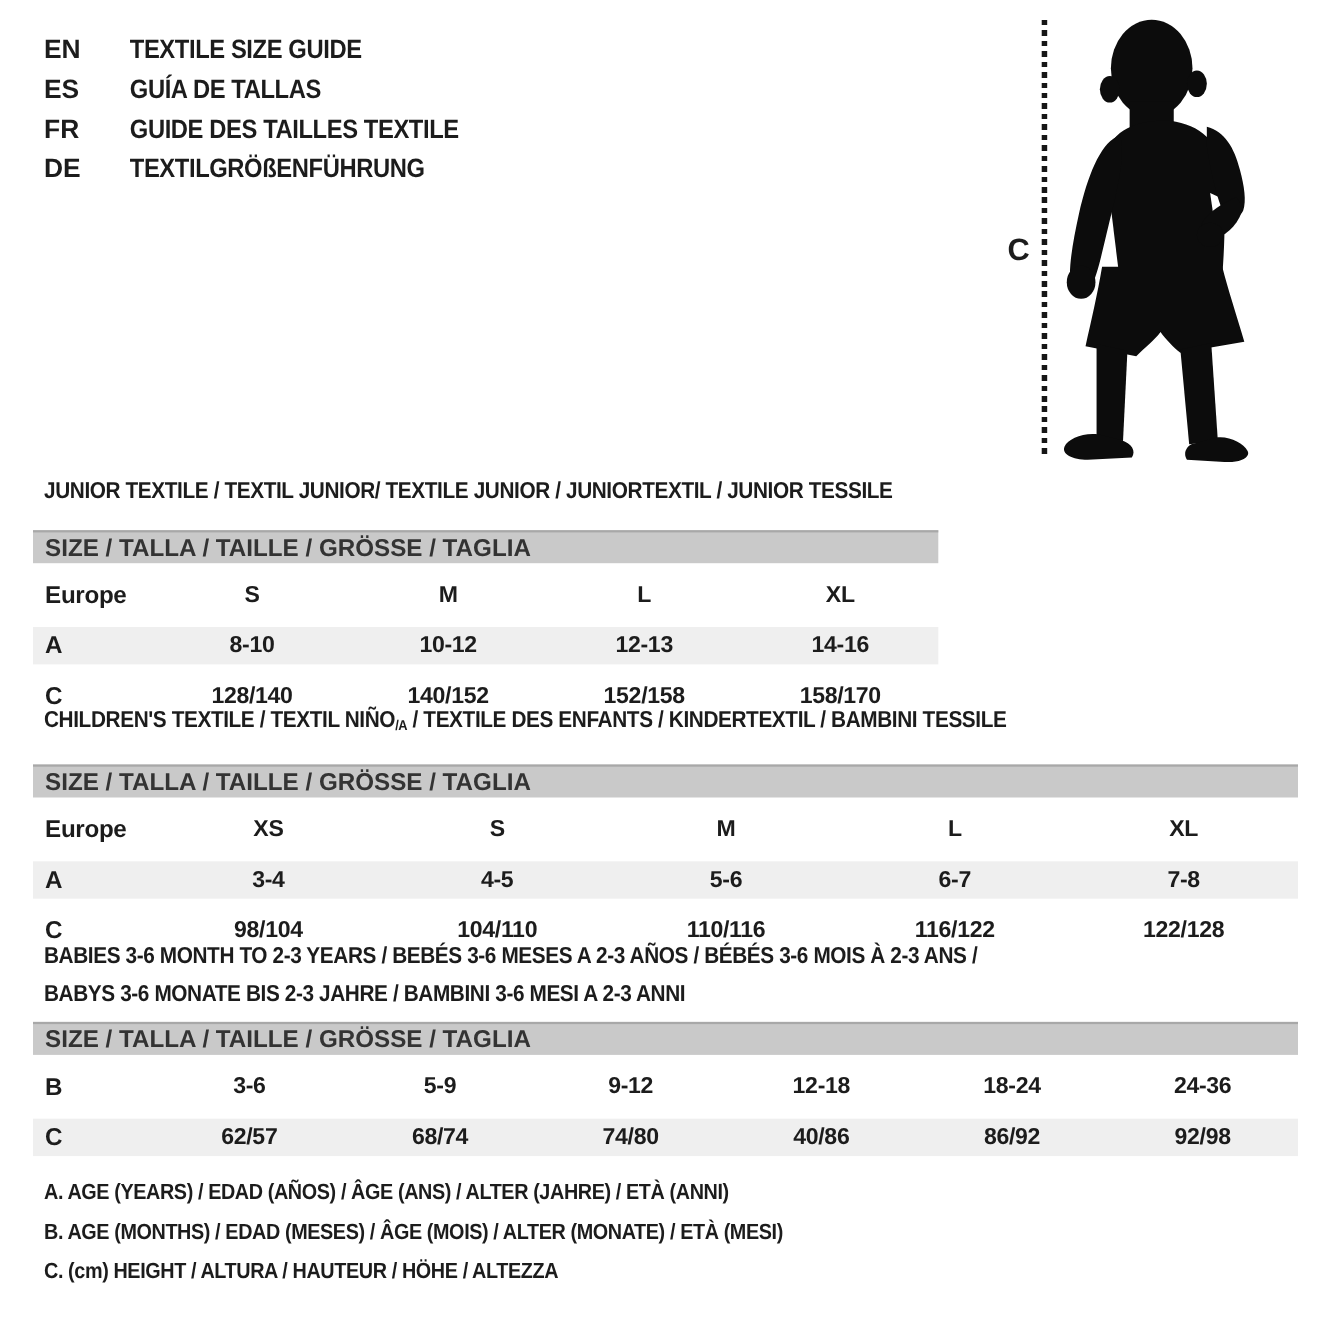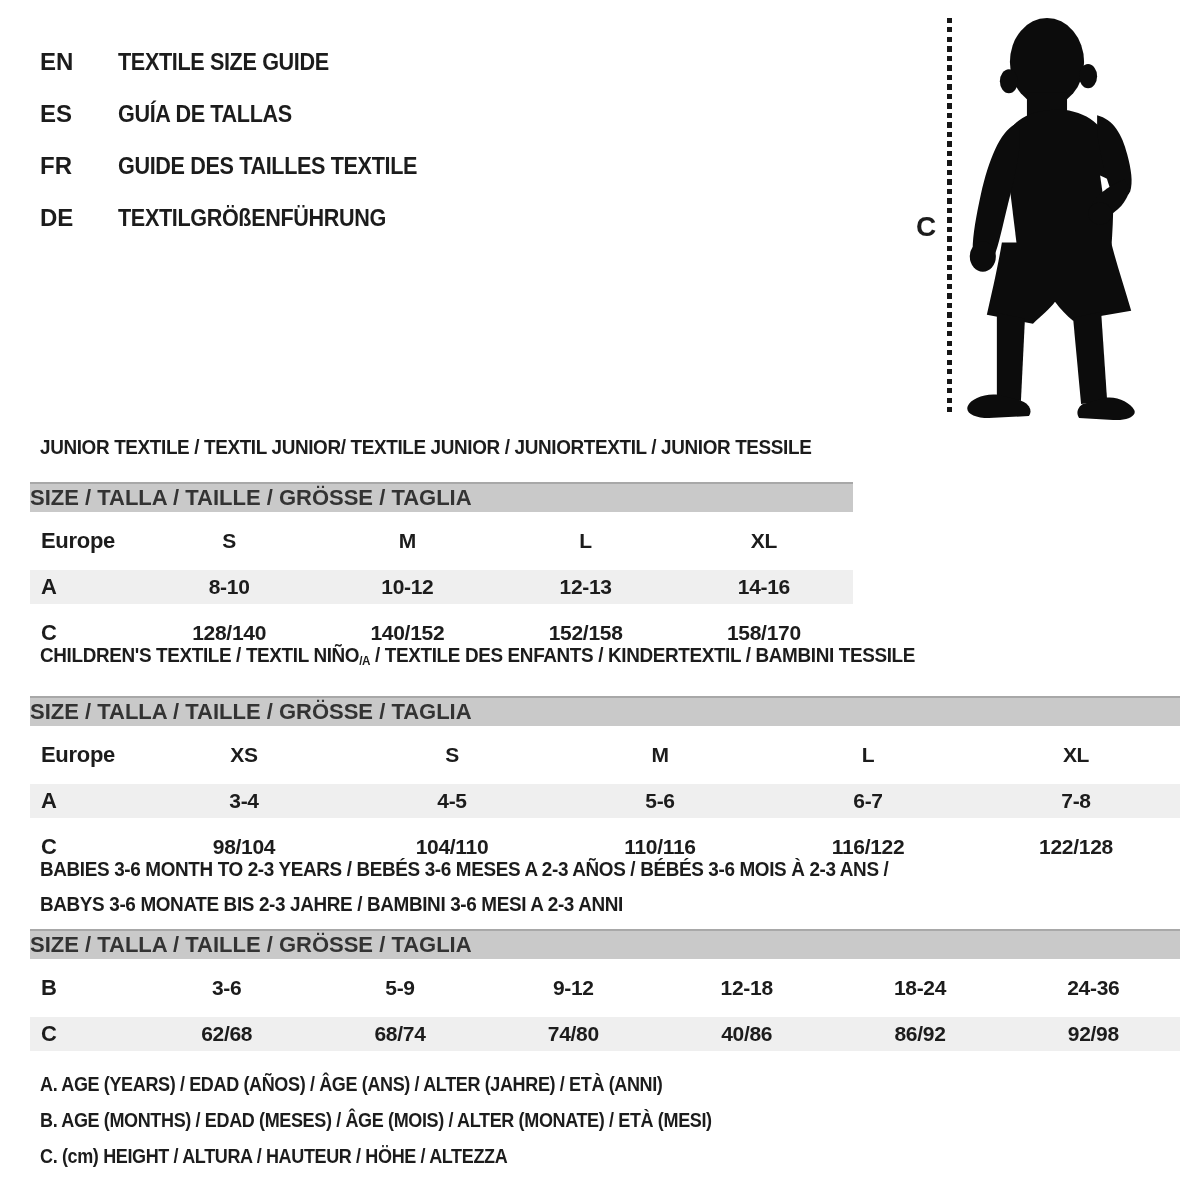--- a/index.html
+++ b/index.html
@@ -14,39 +14,39 @@
   }
   .cond {
     display: inline-block;
     transform: scaleX(0.9);
     transform-origin: 0 50%;
     white-space: nowrap;
     letter-spacing: -0.4px;
   }
   
   .lang-block { position: absolute; left: 40px; top: 28px; }
-  .lang-row { display: flex; height: 36px; align-items: center; font-size: 24px; margin-top: 16px; }
+  .lang-row { display: flex; height: 36px; align-items: center; font-size: 24px; }
   .lang-code { width: 78px; flex: 0 0 78px; }
   
   .dash-line {
     position: absolute; left: 947px; top: 18px; width: 5px; height: 398px;
     background: repeating-linear-gradient(to bottom, #161616 0 5px, transparent 5px 9.5px);
   }
   .c-label { position: absolute; left: 916px; top: 211px; font-size: 28px; }
   .baby-svg { position: absolute; left: 960px; top: 14px; width: 182px; height: 406px; }
   
   .section { position: absolute; }
   #junior   { left: 30px; top: 434px; width: 823px; }
   #children { left: 30px; top: 642px; width: 1150px; }
   #babies   { left: 30px; top: 851px; width: 1150px; }
   .section-title { font-size: 21px; line-height: 26px; padding-left: 10px; margin-bottom: 22px; }
   #babies .section-title { line-height: 35px; margin-bottom: 8px; }
   .size-bar {
     height: 30px; background: #c9c9c9; border-top: 2px solid #a8a8a8;
-    display: flex; align-items: center; 
+    display: flex; align-items: center; padding-left: 11px;
     font-size: 22px; color: #333333;
   }
   .trow { height: 34px; display: grid; align-items: center; font-size: 21px; letter-spacing: -0.3px; margin-top: 12px; }
   .cols-4 { grid-template-columns: 110px repeat(4, 1fr); }
   .cols-5 { grid-template-columns: 110px repeat(5, 1fr); }
   .cols-6 { grid-template-columns: 110px repeat(6, 1fr); }
   .stripe { background: #efefef; }
   .trow .lbl { padding-left: 11px; font-size: 22px; }
   .trow .val { text-align: center; }
   .sub { font-size: 13px; vertical-align: -3px; }
@@ -186,21 +186,21 @@
     <span class="lbl">B</span>
     <span class="val">3-6</span>
     <span class="val">5-9</span>
     <span class="val">9-12</span>
     <span class="val">12-18</span>
     <span class="val">18-24</span>
     <span class="val">24-36</span>
   </div>
   <div class="trow cols-6 stripe">
     <span class="lbl">C</span>
-    <span class="val">62/68</span>
+    <span class="val">62/57</span>
     <span class="val">68/74</span>
     <span class="val">74/80</span>
     <span class="val">40/86</span>
     <span class="val">86/92</span>
     <span class="val">92/98</span>
   </div>
 </div>
 
 <div class="legend">
   <div class="legend-line">

